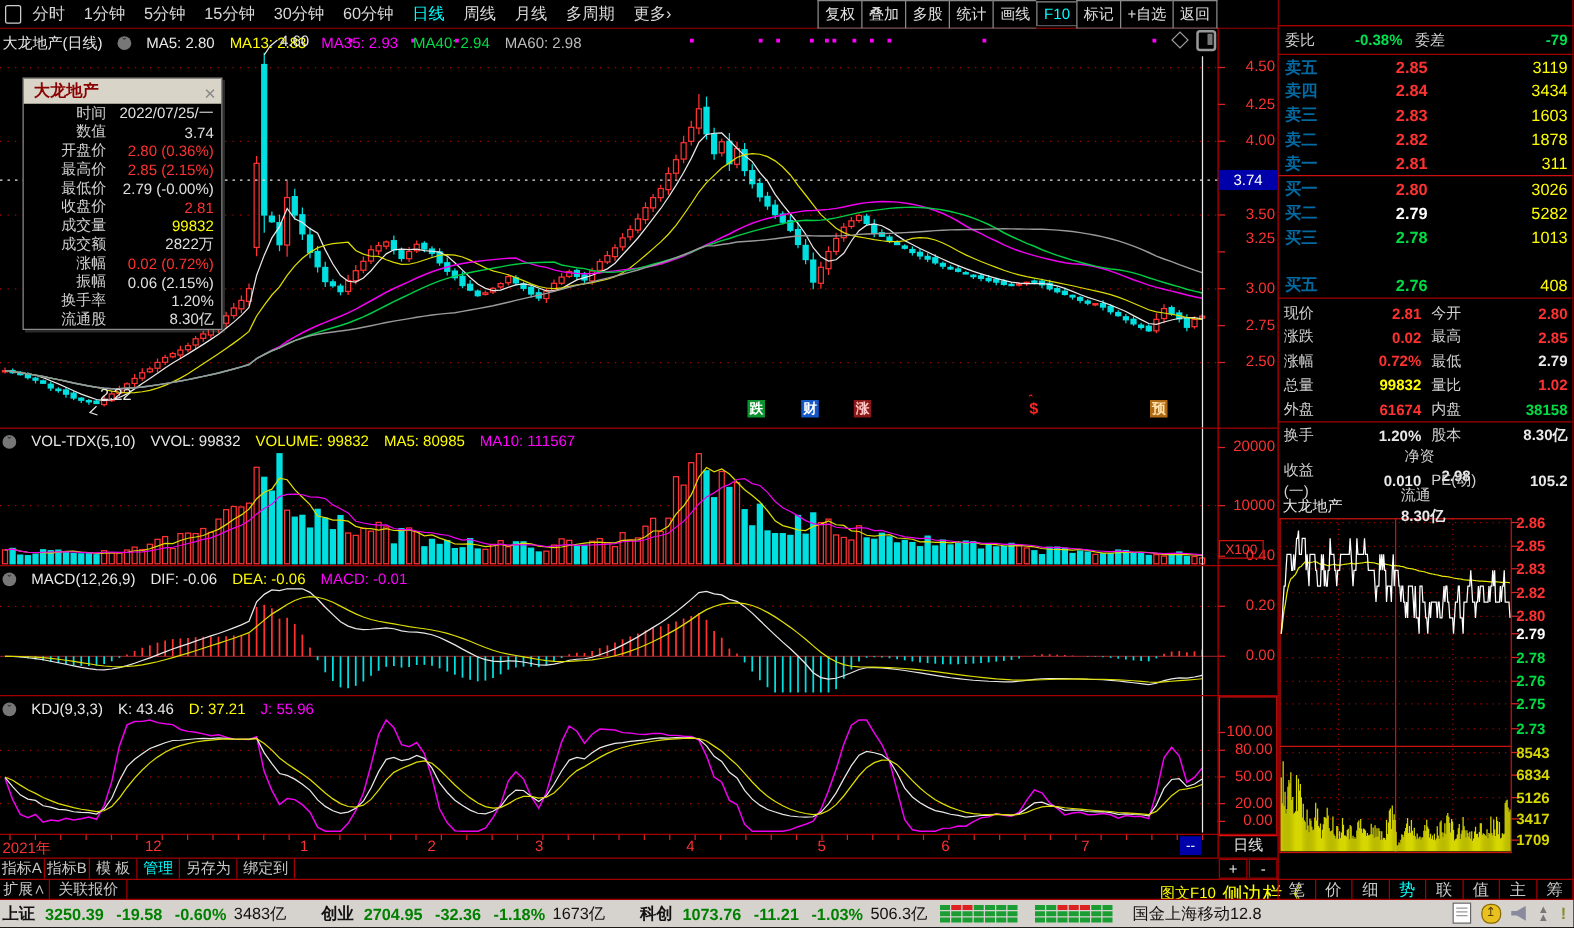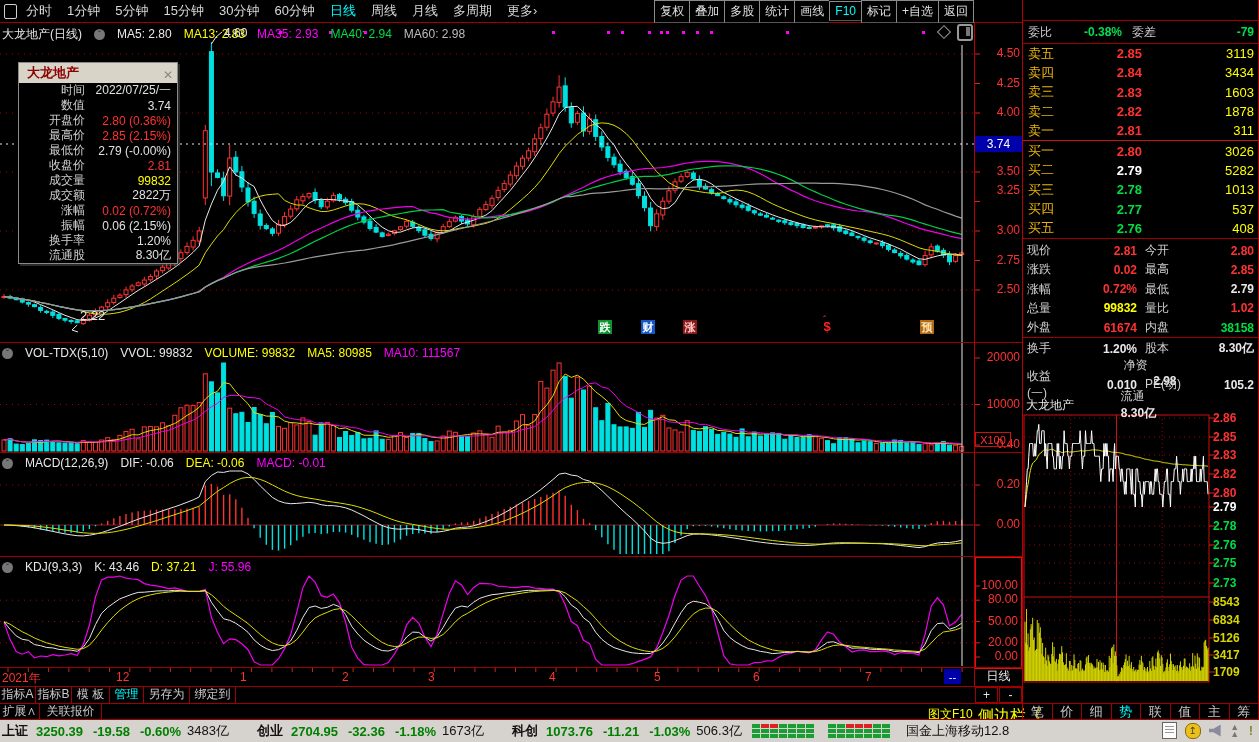--- a/index.html
+++ b/index.html
@@ -20,21 +20,21 @@
   .cell{position:absolute;z-index:4;box-sizing:border-box;font-size:12px;display:flex;align-items:center;justify-content:center;}
   #popup{position:absolute;left:18px;top:62px;width:158px;z-index:10;background:#000;border:1px solid #8a8a8a;box-shadow:2px 2px 0 rgba(120,120,120,.35);}
   #popup-title{height:20px;background:#d8d4c8;color:#8b0000;font-weight:bold;font-size:13px;line-height:20px;padding-left:8px;position:relative;}
   #popup-close{position:absolute;right:4px;top:2px;color:#888;font-size:12px;font-weight:normal;}
   .prow{display:flex;height:15px;align-items:center;font-size:12px;}
   .prow .pl{width:66px;text-align:right;color:#d0d0d0;flex:none;}
   .prow .pv{flex:1;text-align:right;padding-right:6px;}
   #right-panel{position:absolute;left:1023px;top:0;width:235px;height:393px;z-index:3;background:#000;}
   .rp-row{position:absolute;left:0;width:235px;display:flex;align-items:center;}
   .ob{font-size:13px;}
-  .ob .l{width:44px;padding-left:5px;color:#eab308;flex:none;}
+  .ob .l{width:44px;padding-left:5px;color:#0369a1;flex:none;font-weight:bold;}
   .ob .p{width:70px;text-align:right;flex:none;font-weight:bold;}
   .ob .q{flex:1;text-align:right;padding-right:4px;color:#ffff00;}
   .dt{font-size:12px;}
   .dt .l{width:38px;padding-left:4px;color:#d0d0d0;flex:none;}
   .dt .v{width:72px;text-align:right;flex:none;font-weight:bold;}
   .dt .l2{width:48px;padding-left:8px;color:#d0d0d0;flex:none;}
   .dt .v2{flex:1;text-align:right;padding-right:4px;font-weight:bold;}
   .tab{box-sizing:border-box;height:16px;line-height:15px;text-align:center;font-size:12px;color:#c8c8c8;border-right:1px solid #a00000;}
   #tabs1{position:absolute;left:0;top:687px;display:flex;z-index:4;}
   #tabs2{position:absolute;left:0;top:704px;display:flex;z-index:4;align-items:flex-end;}
@@ -1286,25 +1286,20 @@
       <div class="rp-row ob" style="top: 160.8px; height: 19.3px;">
         <span class="l">买二</span>
         <span class="p" style="color: rgb(255, 255, 255);">2.79</span>
         <span class="q">5282</span>
       </div>
       <div class="rp-row ob" style="top: 180.1px; height: 19.3px;">
         <span class="l">买三</span>
         <span class="p" style="color: rgb(0, 221, 68);">2.78</span>
         <span class="q">1013</span>
       </div>
-      <div class="rp-row ob" style="top: 199.4px; height: 19.3px;">
-        <span class="l">买四</span>
-        <span class="p" style="color: rgb(0, 221, 68);">2.77</span>
-        <span class="q">537</span>
-      </div>
       <div class="rp-row ob" style="top: 218.7px; height: 19.3px;">
         <span class="l">买五</span>
         <span class="p" style="color: rgb(0, 221, 68);">2.76</span>
         <span class="q">408</span>
       </div>
       <div style="position: absolute; left: 0px; top: 238px; width: 235px; height: 1px; background: rgb(160, 0, 0);"></div>
       <div class="rp-row dt" style="top: 241px; height: 19px;">
         <span class="l">现价</span>
         <span class="v" style="color: rgb(255, 50, 50);">2.81</span>
         <span class="l2">今开</span>

